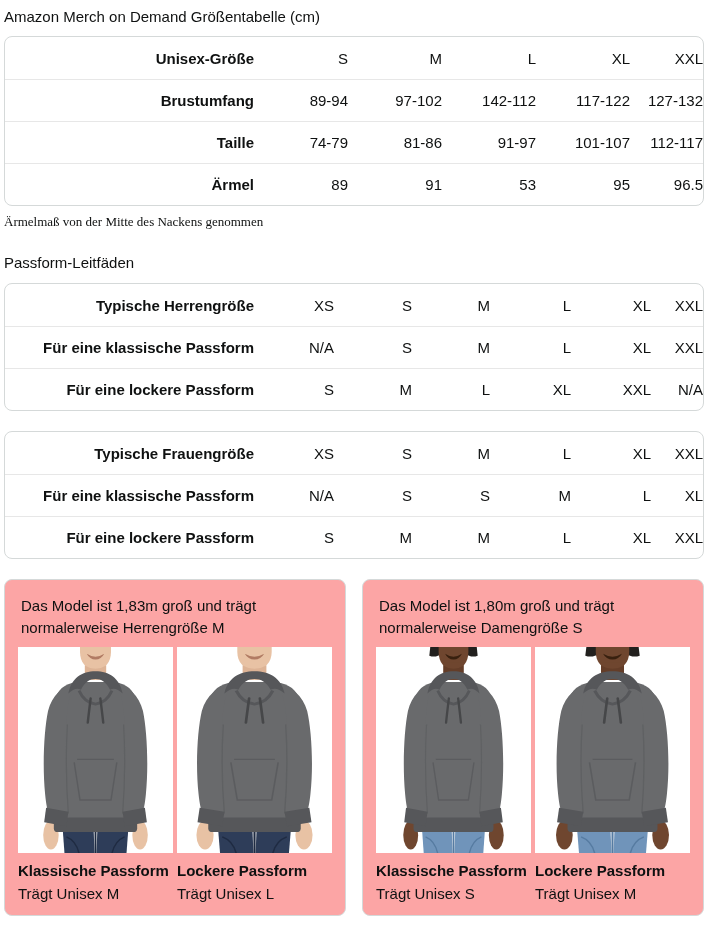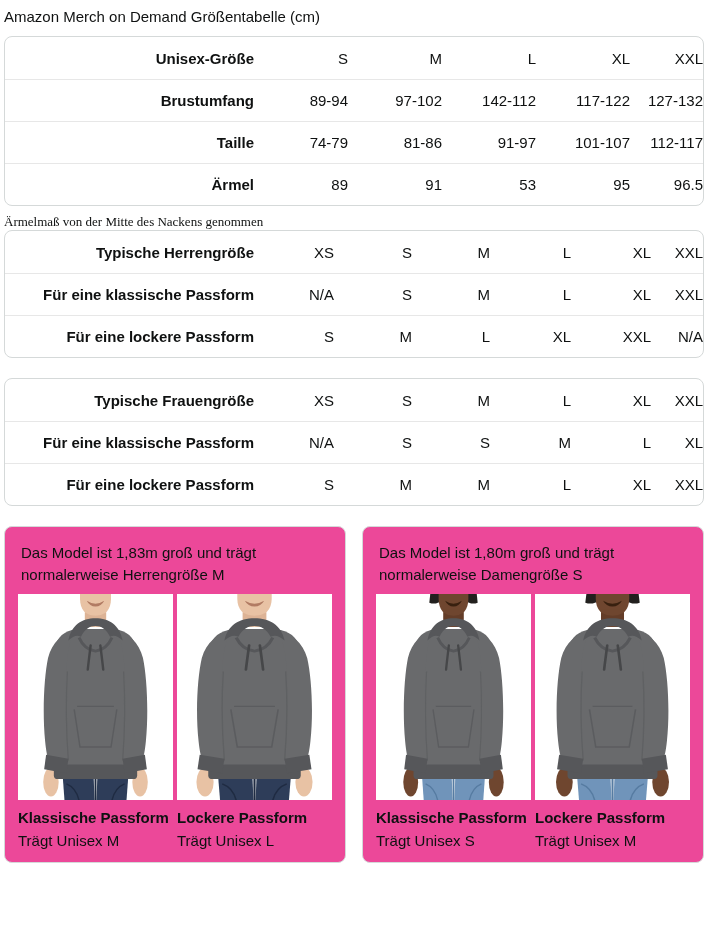--- a/index.html
+++ b/index.html
@@ -22,21 +22,21 @@
   .table .row { display:grid; align-items:center; height:42px; }
   .table .row + .row { border-top:1px solid #e7e7e7; }
   .t1 .row { grid-template-columns:249px 94px 94px 94px 94px 1fr; }
   .t2 .row { grid-template-columns:249px 80px 78px 78px 81px 80px 1fr; }
   .cell { font-size:15px; color:#0f1111; white-space:nowrap; }
   .cell.label { font-weight:700; padding-left:18px; }
   .mt20 { margin-top:20px; }
 
   .cards { display:flex; gap:16px; margin-top:20px; }
   .card {
-    flex:1; border:1px solid #d5d9d9; border-radius:8px; background:#ec4899;
+    flex:1; border:1px solid #d5d9d9; border-radius:8px; background:#fca5a5;
     padding:13px 13px 10px 13px;
   }
   .desc { font-size:15px; line-height:22px; margin:2px 3px 8px 3px; color:#0f1111; }
   .figures { display:flex; gap:4px; }
   .figures figure { flex:1; margin:0; }
   .fig-svg { width:100%; height:auto; display:block; background:#fff; }
   figcaption .fit  { display:block; font-size:15px; font-weight:700; line-height:23px; margin-top:6px; }
   figcaption .size { display:block; font-size:15px; font-weight:400; line-height:23px; }
 
   svg.fig-svg { --hoodie:#696a6c; --hoodie-dark:#56575a; --string:#464749; }
@@ -124,20 +124,21 @@
       <div class="cell">89</div>
       <div class="cell">91</div>
       <div class="cell">53</div>
       <div class="cell">95</div>
       <div class="cell">96.5</div>
     </div>
   </section>
 
   <p class="note">Ärmelmaß von der Mitte des Nackens genommen</p>
 
+  <h2 class="subtitle">Passform-Leitfäden</h2>
 
   <section class="table t2">
     <div class="row">
       <div class="cell label">Typische Herrengröße</div>
       <div class="cell">XS</div>
       <div class="cell">S</div>
       <div class="cell">M</div>
       <div class="cell">L</div>
       <div class="cell">XL</div>
       <div class="cell">XXL</div>

